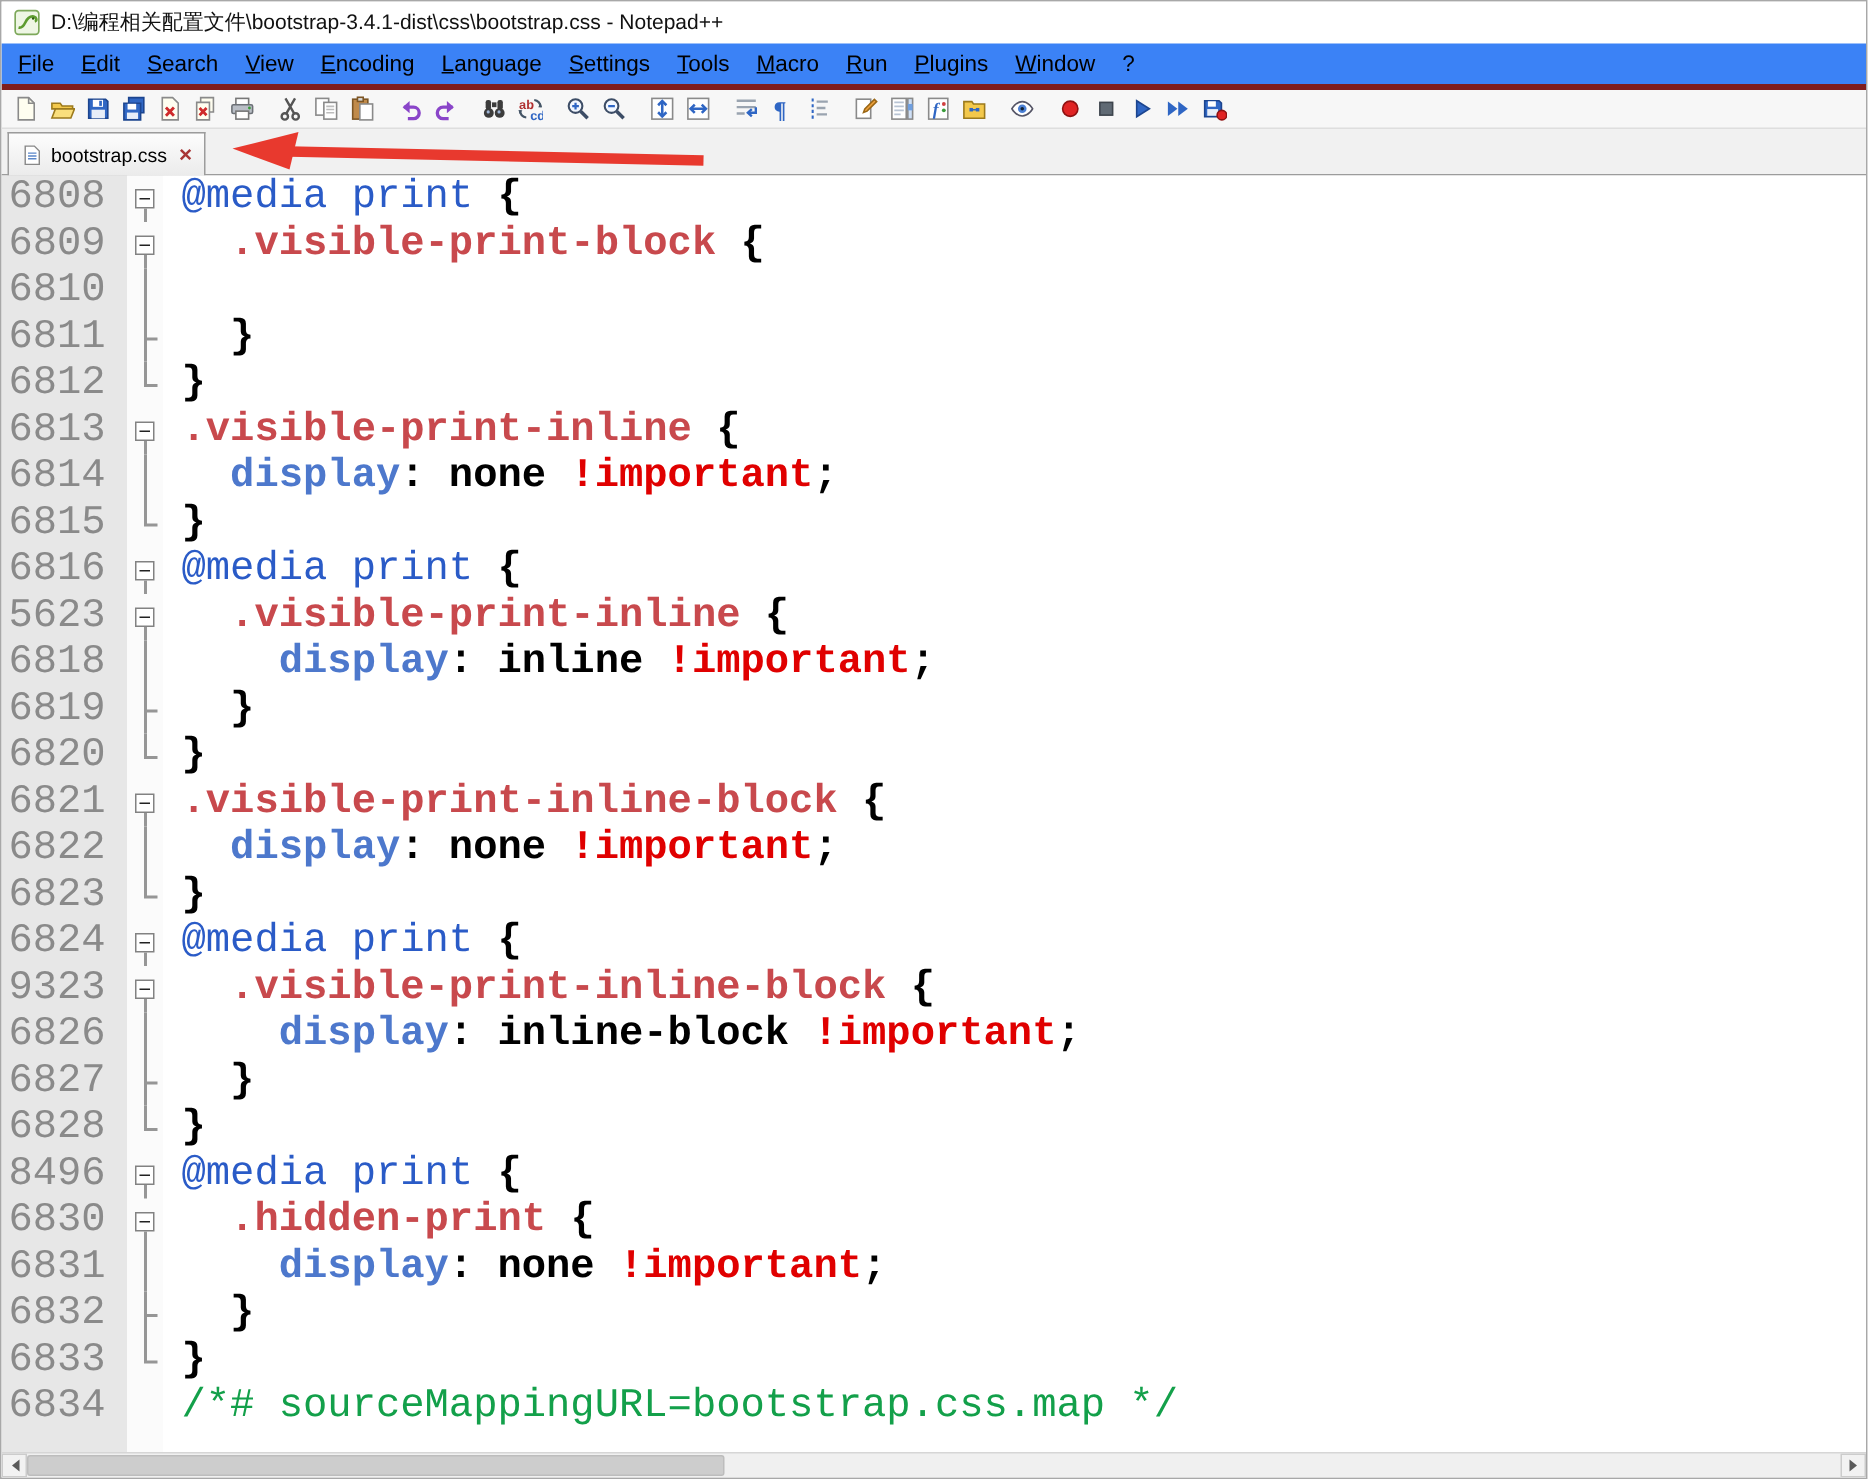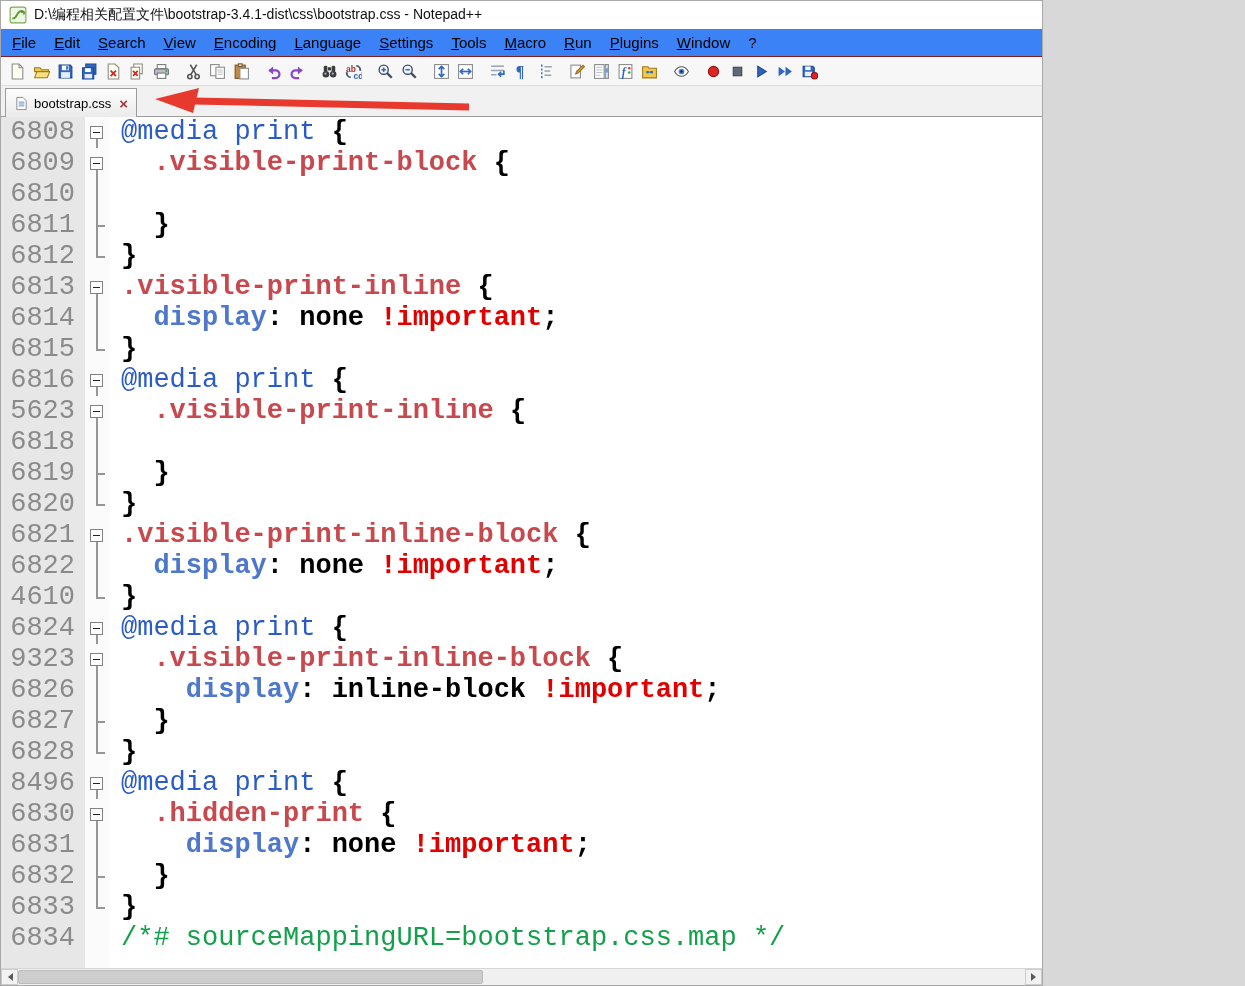--- a/index.html
+++ b/index.html
@@ -1,36 +1,36 @@
 <!DOCTYPE html>
 <html style="--c-at: #2a5bc7; --c-sel: #c8494d; --c-prop: #4d78cc; --c-val: #000000; --c-imp: #e00000; --c-br: #000000; --c-com: #13a04a; --c-line_number: #8a8a8a; --c-gutter_bg: #e7e7e7;"><head>
 <meta charset="utf-8">
 <title>Notepad++ screenshot recreation</title>
 <style>
   * { box-sizing: border-box; margin: 0; padding: 0; }
   html,body { background:#d8d8d8; }
   body { font-family:"Liberation Sans", sans-serif; }
 
-  .window { width:1043px; height:986px; background:#fff; position:relative;
+  .window { width:1245px; height:986px; background:#fff; position:relative;
             overflow:hidden; border:1px solid #a8a8a8; }
 
   
   .titlebar { height:28px; display:flex; align-items:center; gap:7px;
               padding:0 8px; background:#fff; font-size:14px; color:#111; }
   .titlebar .appicon svg { width:18px; height:18px; display:block; }
 
   
   .menubar { height:27px; display:flex; align-items:center; padding:0 2px;
              background:#3b82f6; font-size:15px; color:#000; }
   .menu-item { padding:2px 9px; cursor:default; }
   .menu-item u { text-decoration:underline; }
 
   
   .toolbar { height:30px; display:flex; align-items:center; padding:0 4px;
-             background:#f7f7f7; border-top:1px solid #7f1d1d;
+             background:#f7f7f7; border-top:4px solid #7f1d1d;
              border-bottom:1px solid #dedede;text-align:center; }
   .tbtn { width:24px; height:24px; display:flex; align-items:center;
           justify-content:center; border-radius:2px; }
   .tbtn span { display:flex; }
   .tbtn svg { width:17px; height:17px; display:block; }
   .tsep { width:8px; height:100%; }
 
   
   .tabbar { height:31px; background:#f1f1f1; border-bottom:1px solid #9c9c9c;
             display:flex; align-items:flex-end; padding-left:4px; }
@@ -45,21 +45,21 @@
   .arrow-overlay { position:absolute; left:0; top:85px; width:520px; height:32px;
                    pointer-events:none; z-index:6; }
 
   
   .editor { position:absolute; top:116px; left:0; right:0; bottom:17px;
             overflow:hidden; cursor:text;
             background:linear-gradient(90deg, var(--c-gutter_bg) 0 84px,
                        #fbfbfb 84px 108px, #fff 108px);
             font-family:"Liberation Mono","DejaVu Sans Mono",monospace; }
   .row { display:flex; height:31px; }
-  .ln { flex:0 0 84px; text-align:right; padding-right:10px; font-size:27px;
+  .ln { flex:0 0 84px; text-align:center; padding-right:10px; font-size:27px;
         line-height:31px; color:var(--c-line_number); }
   .fold { flex:0 0 24px; position:relative; }
   .codeline { white-space:pre; font-size:27px; line-height:31px;
               padding-left:12px; font-weight:bold; }
 
   
   .fbox { position:absolute; left:5px; top:9px; width:13px; height:13px;
           background:#fff; border:1px solid #828282; }
   .fbox::after { content:""; position:absolute; left:2px; top:4.5px; width:7px;
                  height:1.6px; background:#222; }
@@ -508,20 +508,21 @@
           <i class="fbox"></i>
           <i class="fdn"></i>
         </span>
         <span class="codeline"><span class="tk-pl">  </span><span class="tk-sel">.visible-print-inline</span><span class="tk-pl"> </span><span class="tk-br">{</span></span>
       </div>
       <div class="row">
         <span class="ln">6818</span>
         <span class="fold">
           <i class="fmid"></i>
         </span>
+        <span class="codeline"><span class="tk-pl">    </span><span class="tk-prop">display</span><span class="tk-pl">: </span><span class="tk-val">inline</span><span class="tk-pl"> </span><span class="tk-imp">!important</span><span class="tk-pl">;</span></span>
       </div>
       <div class="row">
         <span class="ln">6819</span>
         <span class="fold">
           <i class="fmid"></i>
           <i class="fstub"></i>
         </span>
         <span class="codeline"><span class="tk-pl">  </span><span class="tk-br">}</span></span>
       </div>
       <div class="row">
@@ -541,21 +542,21 @@
         <span class="codeline"><span class="tk-sel">.visible-print-inline-block</span><span class="tk-pl"> </span><span class="tk-br">{</span></span>
       </div>
       <div class="row">
         <span class="ln">6822</span>
         <span class="fold">
           <i class="fmid"></i>
         </span>
         <span class="codeline"><span class="tk-pl">  </span><span class="tk-prop">display</span><span class="tk-pl">: </span><span class="tk-val">none</span><span class="tk-pl"> </span><span class="tk-imp">!important</span><span class="tk-pl">;</span></span>
       </div>
       <div class="row">
-        <span class="ln">4610</span>
+        <span class="ln">6823</span>
         <span class="fold">
           <i class="fup"></i>
           <i class="fstub"></i>
         </span>
         <span class="codeline"><span class="tk-br">}</span></span>
       </div>
       <div class="row">
         <span class="ln">6824</span>
         <span class="fold">
           <i class="fbox"></i>

